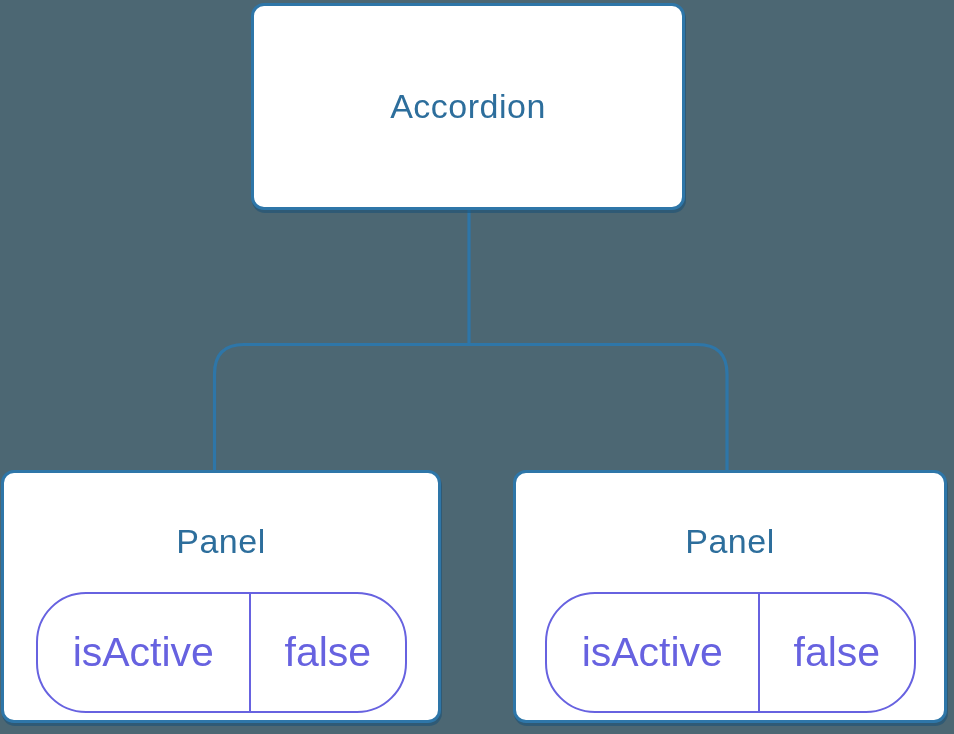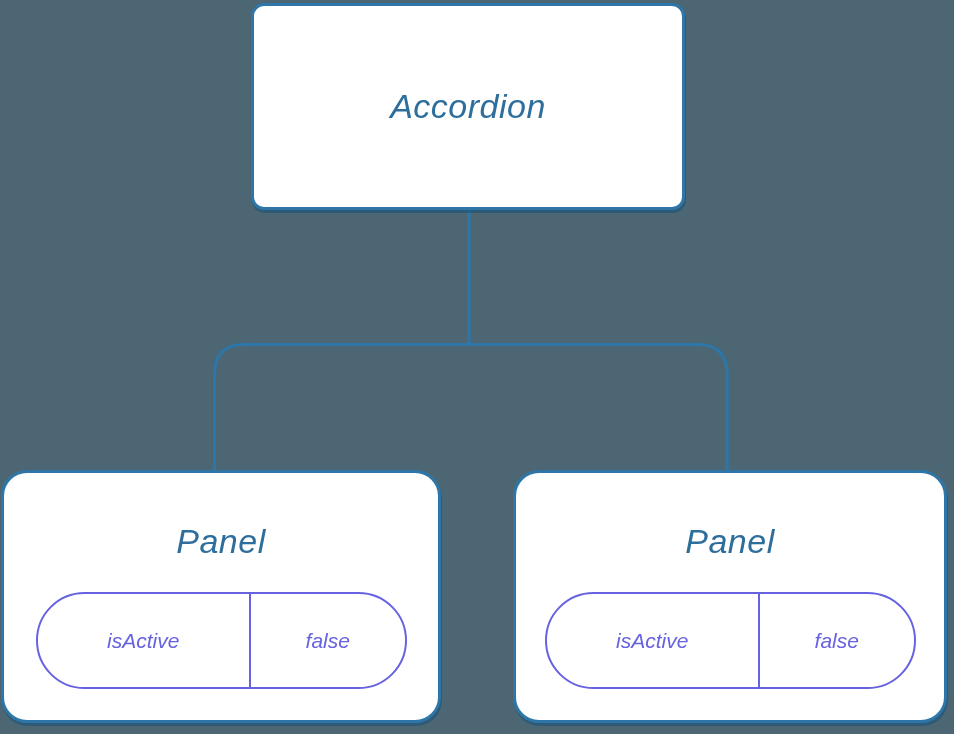--- a/index.html
+++ b/index.html
@@ -24,55 +24,54 @@
   .connectors{
     position:absolute;left:0;top:0;width:954px;height:734px;
     display:block;
   }
   .node{
     position:absolute;
     background:var(--node-fill);
     border:3px solid var(--node-border);
     border-radius:13px;
     box-shadow:1px 3px 0 rgba(23,80,118,0.55);
-    font-style:italic;
   }
   .node-root{
     left:251px;top:3px;width:434px;height:207px;
     display:flex;align-items:center;justify-content:center;
   }
   .node-title{
     color:var(--node-title);
     font-size:34px;
     font-weight:500;
     letter-spacing:0.5px;
   }
   .node-panel{
     top:470px;height:253px;
-    display:flex;flex-direction:column;align-items:center;border-radius:26px;
+    display:flex;flex-direction:column;align-items:center;
   }
   .node-panel-left{left:1px;width:440px;}
   .node-panel-right{left:513px;width:434px;}
   .panel-title{
     margin-top:44px;
     line-height:48px;
     color:var(--node-title);
     font-size:34px;
     font-weight:500;
     letter-spacing:0.5px;
   }
   .prop-pill{
     margin-top:27px;
-    width:371px;height:97px;
+    width:371px;height:121px;
     border:2px solid var(--prop-accent);
     border-radius:50px;
     display:flex;
     align-items:stretch;
     color:var(--prop-accent);
-    font-size:21px;
+    font-size:41px;
   }
   .prop-segment{
     display:flex;align-items:center;justify-content:center;
   }
   .prop-name-segment{
     flex:0 0 58.2%;
     border-right:2px solid var(--prop-accent);
   }
   .prop-value-segment{flex:1 1 auto;text-align:center;}
 </style>

